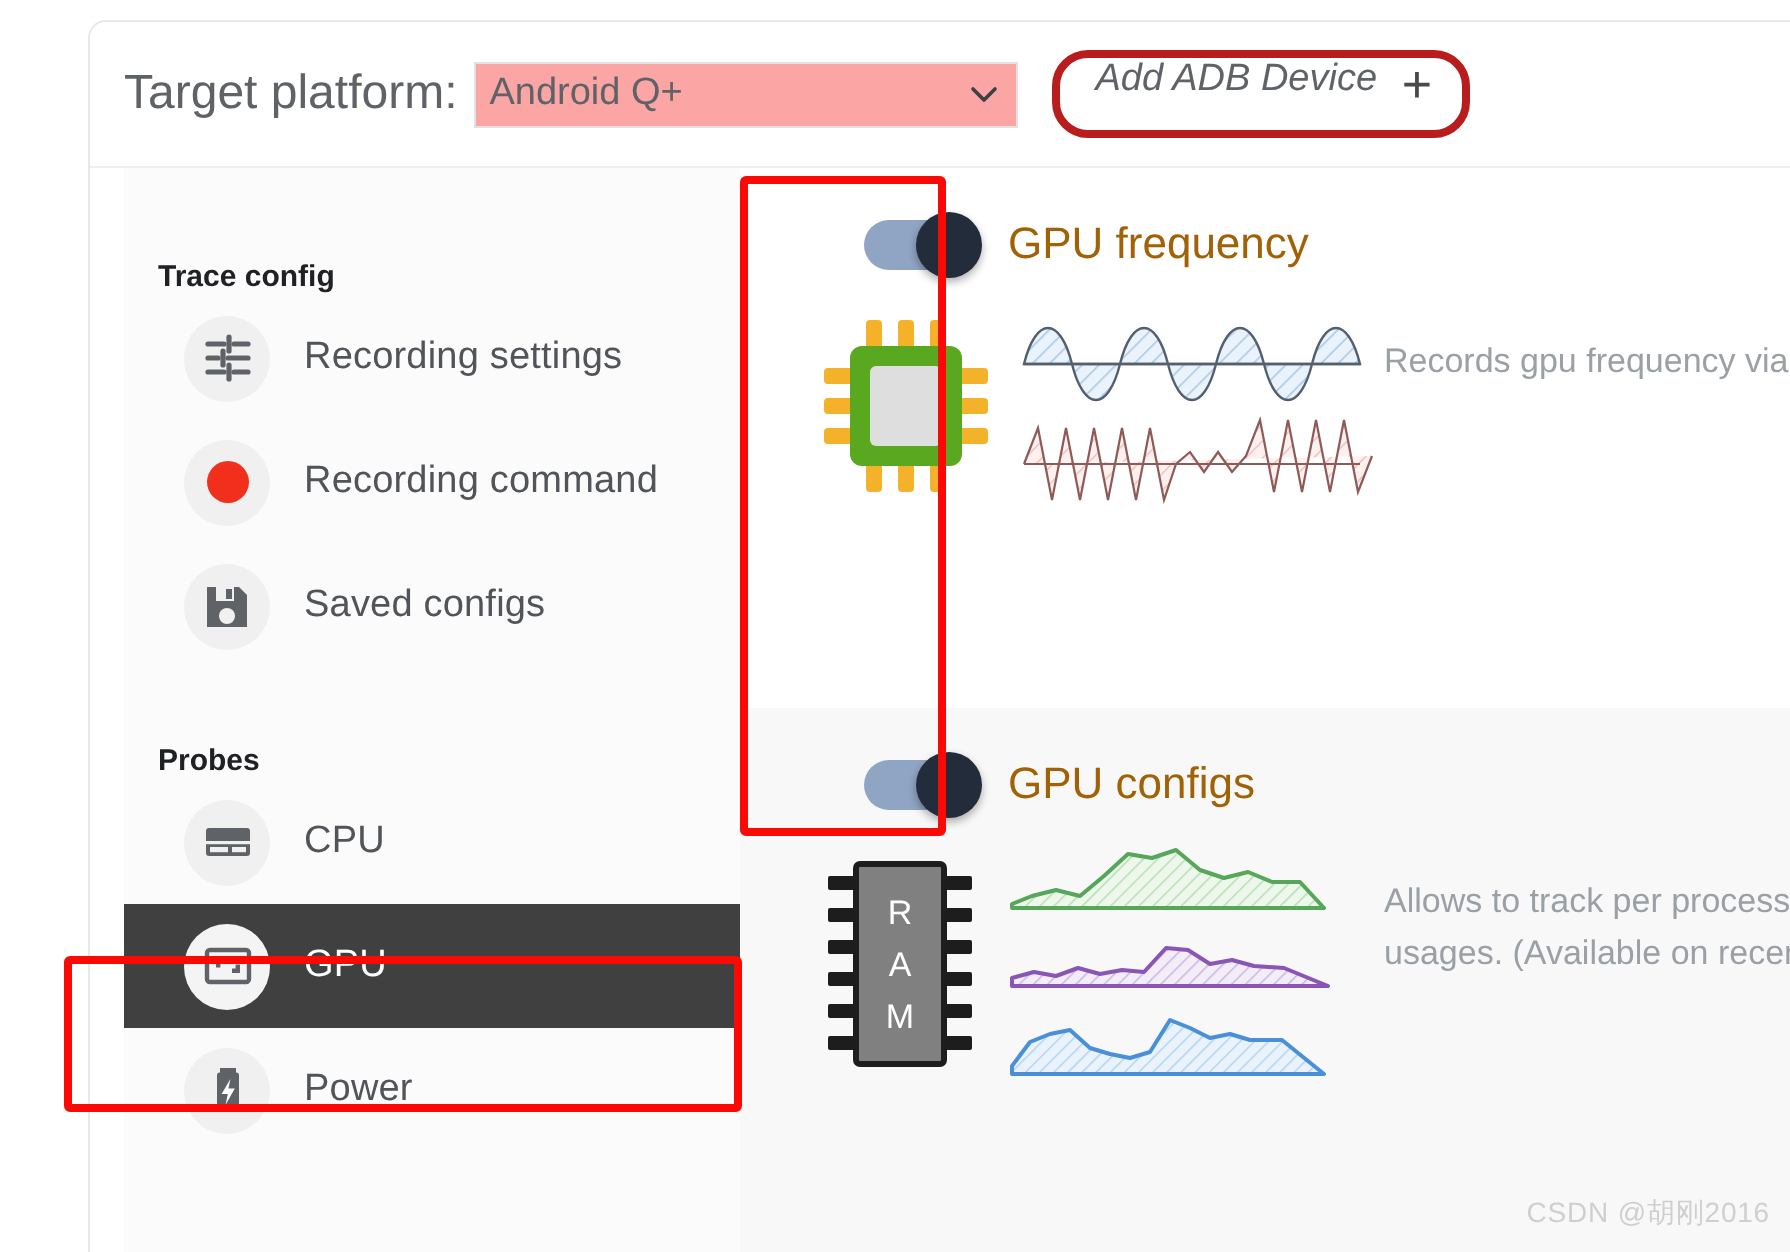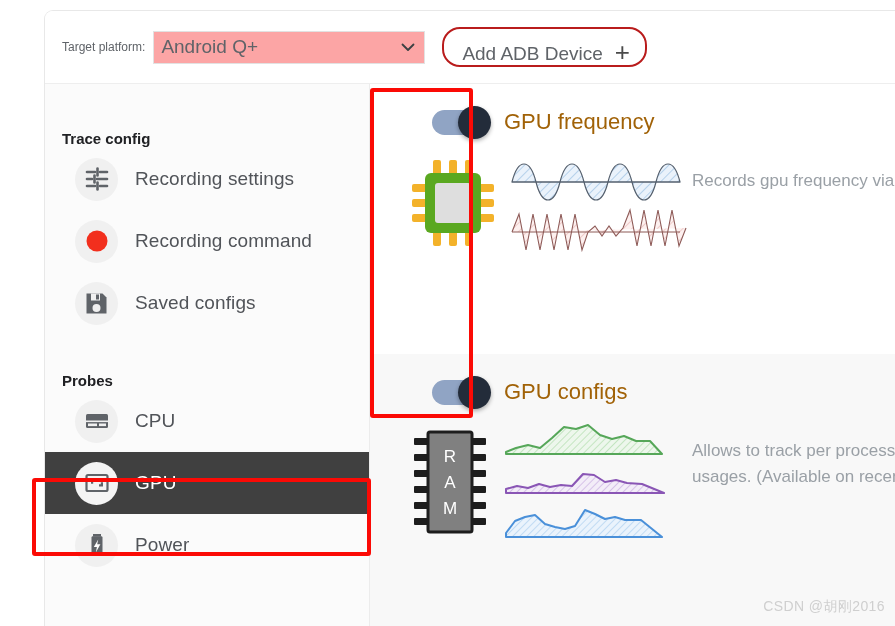--- a/index.html
+++ b/index.html
@@ -36,21 +36,21 @@
     width: 850px;
     height: 73px;
     background: #ffffff;
     border-bottom: 1px solid #eeeeee;
     display: flex;
     align-items: center;
     padding-left: 17px;
     box-sizing: border-box;
   }
   .header-label {
-    font-size: 12px;
+    font-size: 24px;
     color: #5f6368;
     margin-right: 8px;
     white-space: nowrap;
   }
   .platform-select {
     width: 272px;
     height: 33px;
     border: 1px solid #e2e2e2;
     background: #fca5a5;
     font-size: 19px;
@@ -64,43 +64,44 @@
     position: relative;
   }
   .platform-select .chev {
     margin-right: 7px;
     display: block;
     line-height: 0;
   }
   .adb-button {
     margin-left: 17px;
     height: 36px;
-    border: 2px solid #b91c1c;
+    border: 4px solid #b91c1c;
     border-radius: 18px;
     background: #ffffff;
     display: flex;
-    align-items: flex-end;
+    align-items: flex-start;
     padding: 0 15px 0 18px;
     font-size: 19px;
     color: #5f6368;
     cursor: pointer;
     white-space: nowrap;
+    font-style: italic;
   }
   .adb-button .plus {
     font-size: 26px;
     margin-left: 12px;
     line-height: 1;
     color: #4a4a4a;
     font-weight: 300;
   }
 
   
   #sidebar {
     position: absolute;
-    left: 0;
+    left: 17px;
     top: 73px;
     width: 325px;
     height: 542px;
     background: #fbfbfb;
     border-right: 1px solid #ececec;
     box-sizing: border-box;
     overflow: hidden;
   }
   .section-title {
     font-size: 15px;

